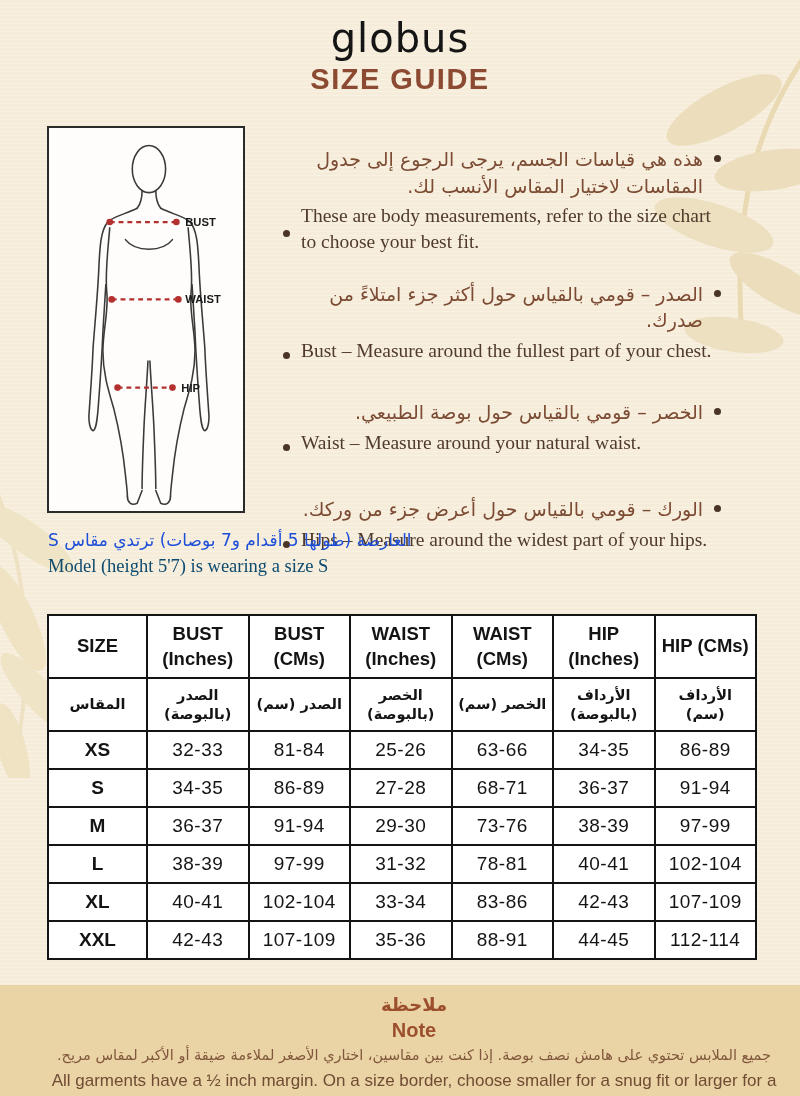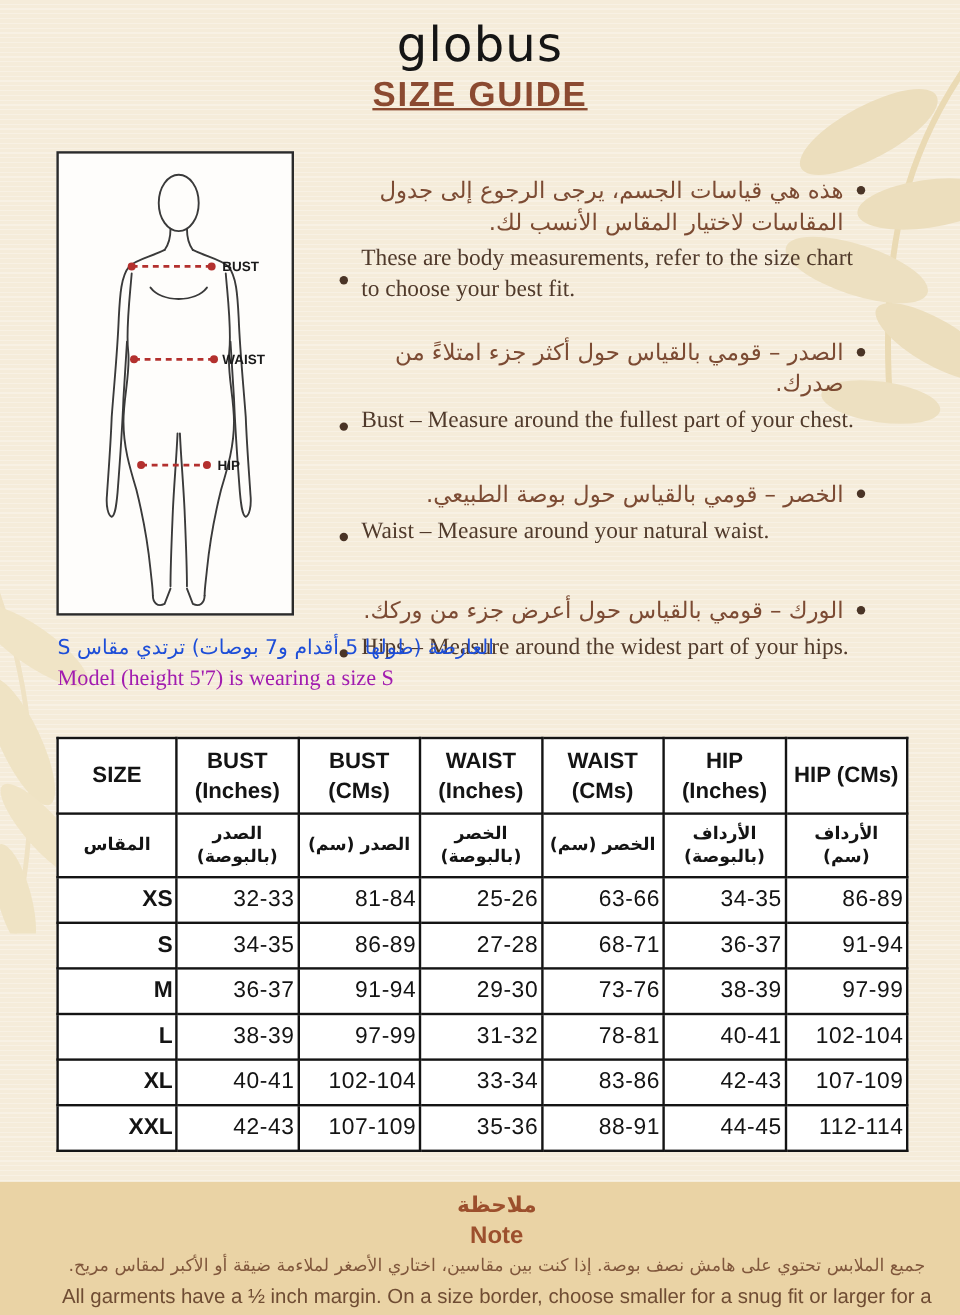--- a/index.html
+++ b/index.html
@@ -8,50 +8,50 @@
     background:#F5ECDA;
     background-image:repeating-linear-gradient(0deg, rgba(255,255,255,.28) 0 1px, rgba(0,0,0,0) 1px 4px);
     font-family:"Liberation Sans", sans-serif;
   }
   .deco{position:absolute;z-index:0;pointer-events:none;}
   .content{position:relative;z-index:1;width:100%;height:100%;}
 
   
   .hdr{position:absolute;top:16px;left:0;width:100%;text-align:center;}
   .logo{font-family:"DejaVu Sans", sans-serif;font-size:40px;font-weight:500;color:#151515;letter-spacing:1px;line-height:1.1;}
-  .title{font-size:29px;font-weight:800;color:#8B4A31;letter-spacing:1.5px;margin-top:4px;line-height:1.1;text-decoration:underline;}
+  .title{font-size:29px;font-weight:800;color:#8B4A31;letter-spacing:1.5px;margin-top:4px;line-height:1.1;}
 
   
   .figbox{position:absolute;left:47px;top:126px;width:198px;height:387px;background:#FEFDFB;border:2px solid #2b2b2b;box-sizing:border-box;}
   .figbox svg{display:block;width:100%;height:100%;}
   .outline{fill:none;stroke:#3a3a3a;stroke-width:1.6;stroke-linecap:round;}
   .meas{stroke:#B3302E;stroke-width:2.3;stroke-dasharray:5 4;}
   .measdot{fill:#B3302E;}
   .measlbl{font-family:"Liberation Sans",sans-serif;font-size:11.5px;font-weight:bold;fill:#1a1a1a;}
 
   
   .bullets{position:absolute;left:283px;top:146px;width:438px;}
   .bgroup{margin-bottom:27px;}
   .bline{display:flex;gap:11px;align-items:flex-start;margin-bottom:4px;}
   .bline .dot{width:7px;height:7px;border-radius:50%;background:#4A3426;margin-top:9px;flex:none;}
   .bline.ar{color:#7C4B33;font-size:19px;line-height:1.4;font-family:"DejaVu Sans",sans-serif;}
   .bline.en{color:#503A2B;font-size:19.5px;line-height:1.3;font-family:"Liberation Serif",serif;align-items:center;}
 
   
   .model{position:absolute;left:48px;top:528px;width:430px;}
   .model .ar{color:#1d4ed8;font-size:17px;font-family:"DejaVu Sans",sans-serif;text-align:left;line-height:1.5;}
-  .model .en{color:#a21caf;font-size:18.5px;font-family:"Liberation Serif",serif;line-height:1.35;}
+  .model .en{color:#0c4a6e;font-size:18.5px;font-family:"Liberation Serif",serif;line-height:1.35;}
 
   
   .sizetbl{position:absolute;left:47px;top:595px;border-collapse:collapse;table-layout:fixed;width:710px;background:#FFFFFF;margin-top:19px;}
   .sizetbl td,.sizetbl th{border:2px solid #141414;text-align:center;vertical-align:middle;color:#141414;padding:0 2px;box-sizing:border-box;}
   .sizetbl col.c-size{width:99px;}
   .row-en th{height:63px;font-size:18.5px;font-weight:800;line-height:1.3;}
   .row-ar th{height:53px;font-size:14.5px;font-weight:bold;font-family:"DejaVu Sans",sans-serif;line-height:1.25;}
-  .row-data td{height:38px;font-size:19px;letter-spacing:.5px;text-align:right;}
+  .row-data td{height:38px;font-size:19px;letter-spacing:.5px;}
   .row-data td.szc{font-weight:800;letter-spacing:0;}
 
   
   .noteband{position:absolute;left:0;bottom:0;width:800px;height:111px;background:#EAD3A5;text-align:center;box-sizing:border-box;padding-top:7px;padding-left:28px;}
   .noteband .t-ar{font-family:"DejaVu Sans",sans-serif;font-size:18px;font-weight:bold;color:#9C4F2D;line-height:1.4;}
   .noteband .t-en{font-size:20px;font-weight:800;color:#9C4F2D;line-height:1.3;}
   .noteband .b-ar{font-family:"DejaVu Sans",sans-serif;font-size:14.5px;color:#80573C;line-height:1.7;}
   .noteband .b-en{font-size:17px;color:#6F4C33;line-height:1.5;}
 </style>
 </head>

